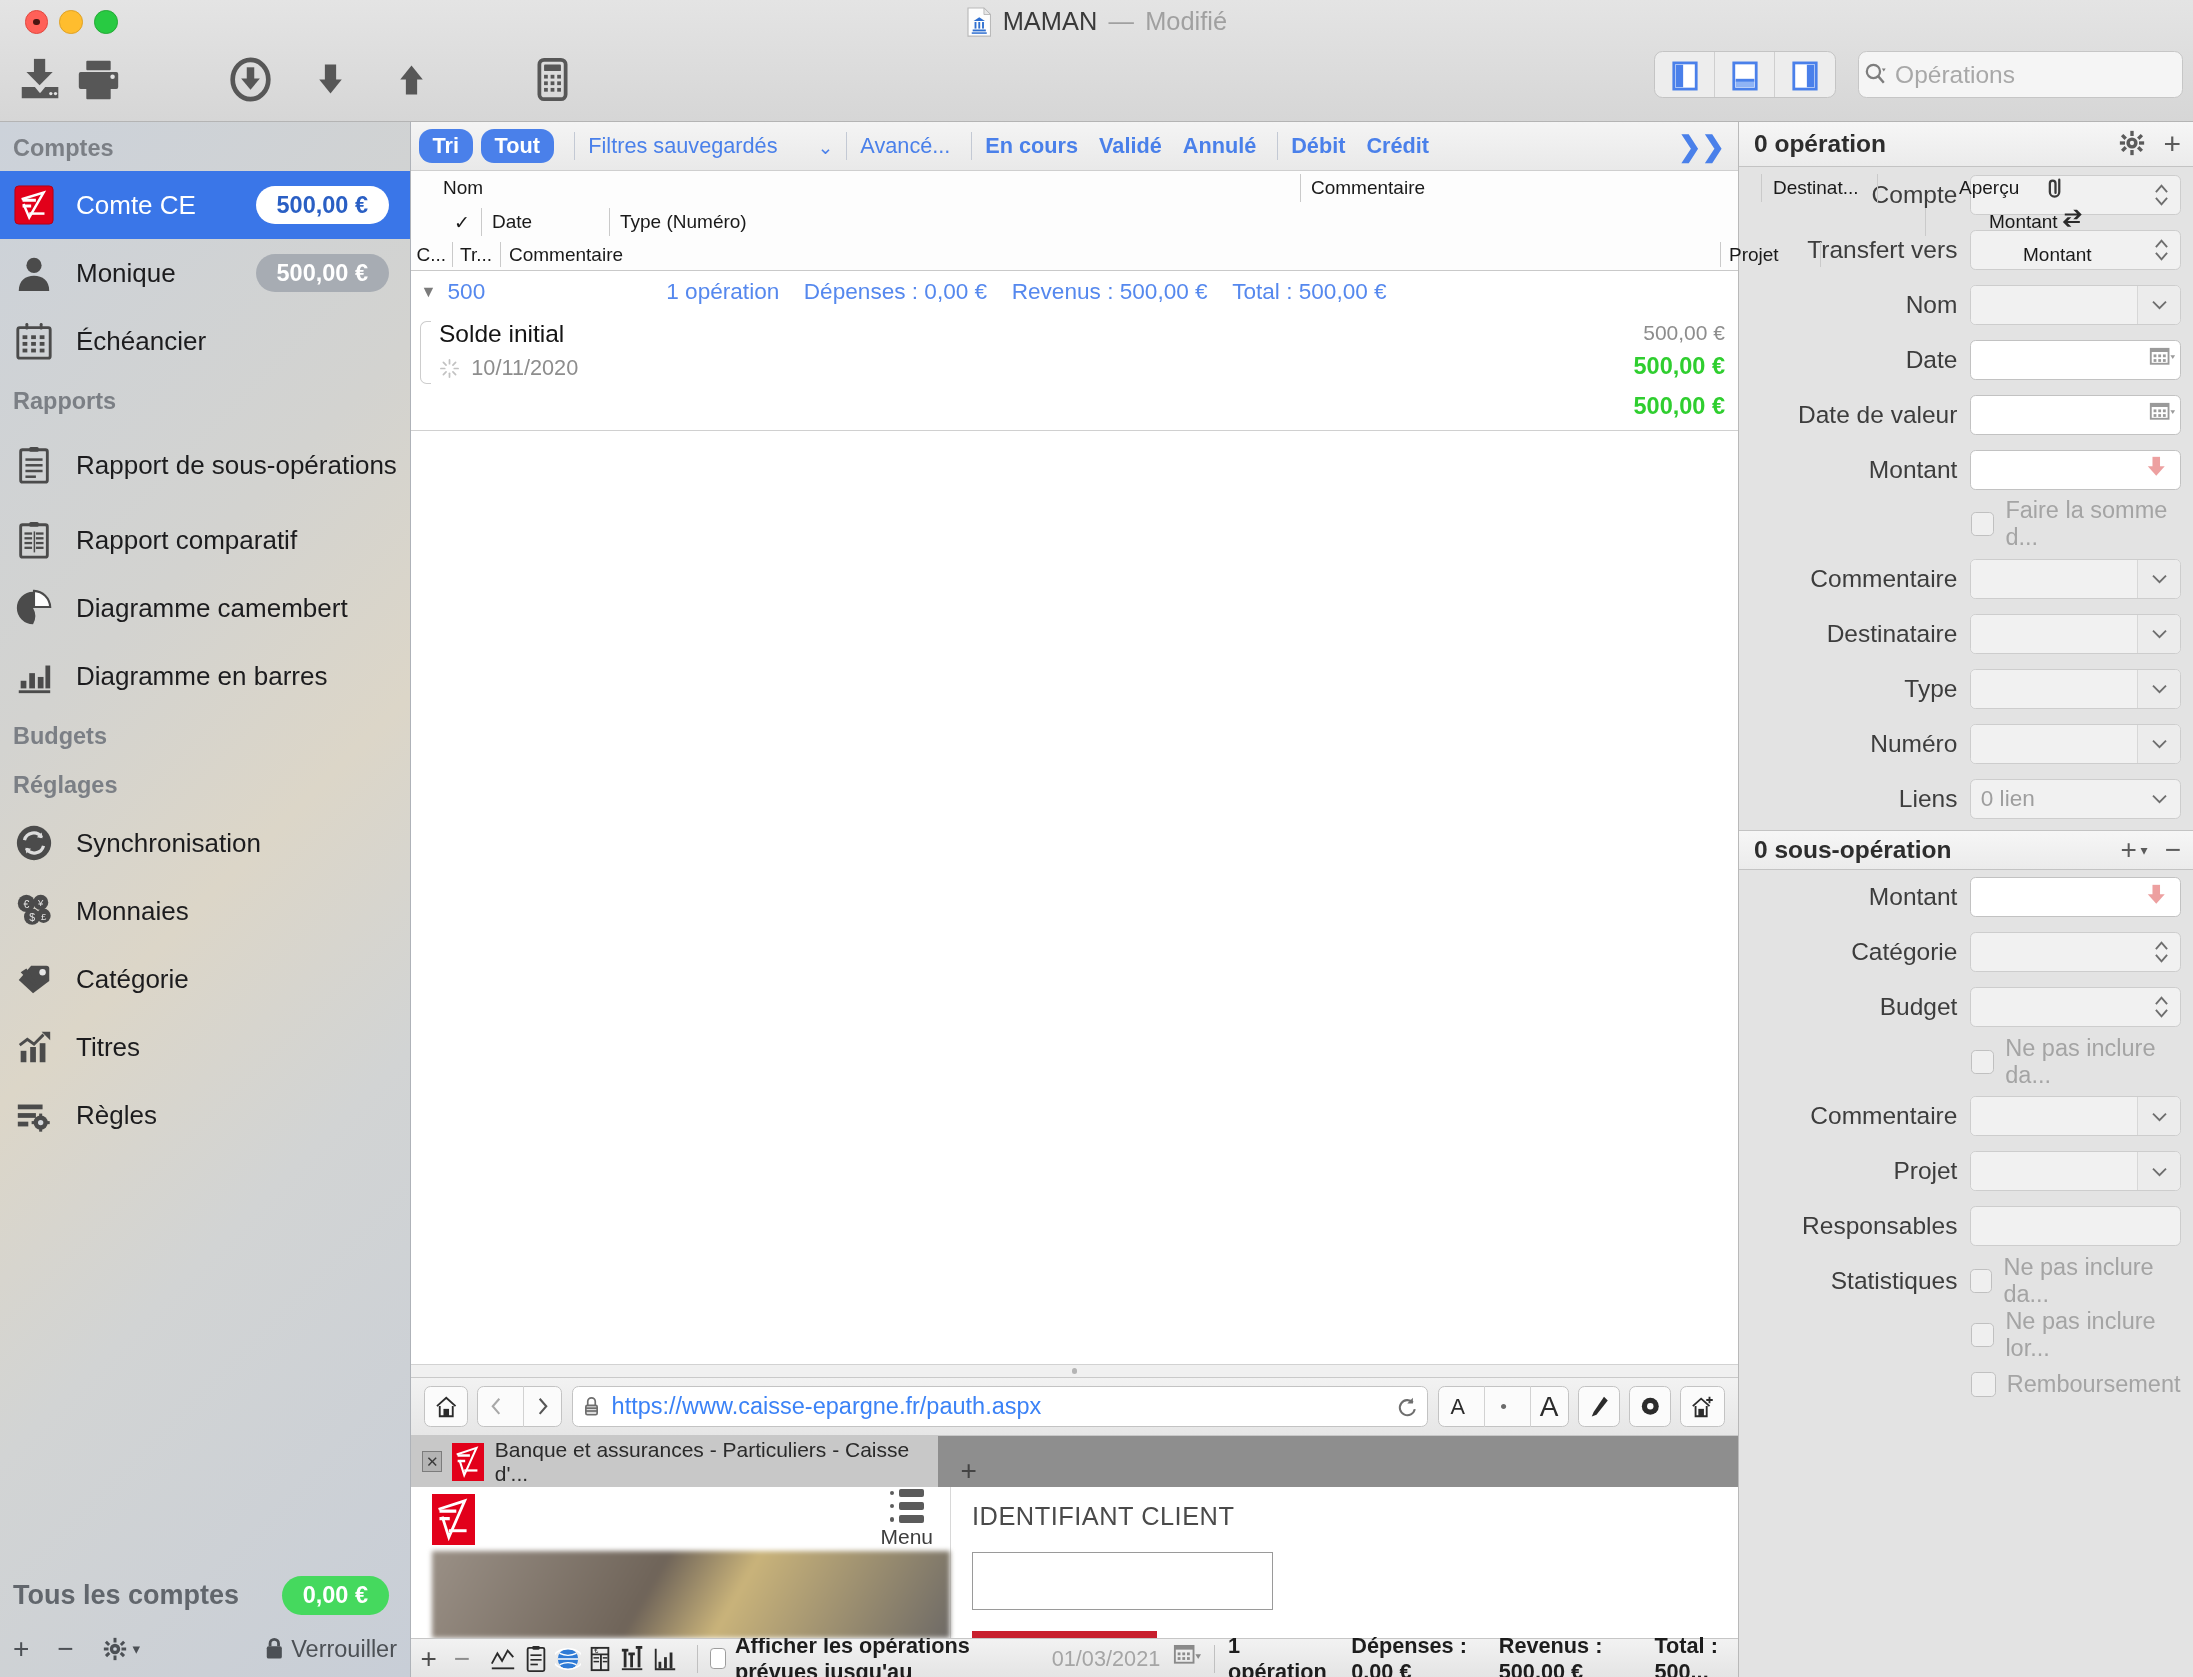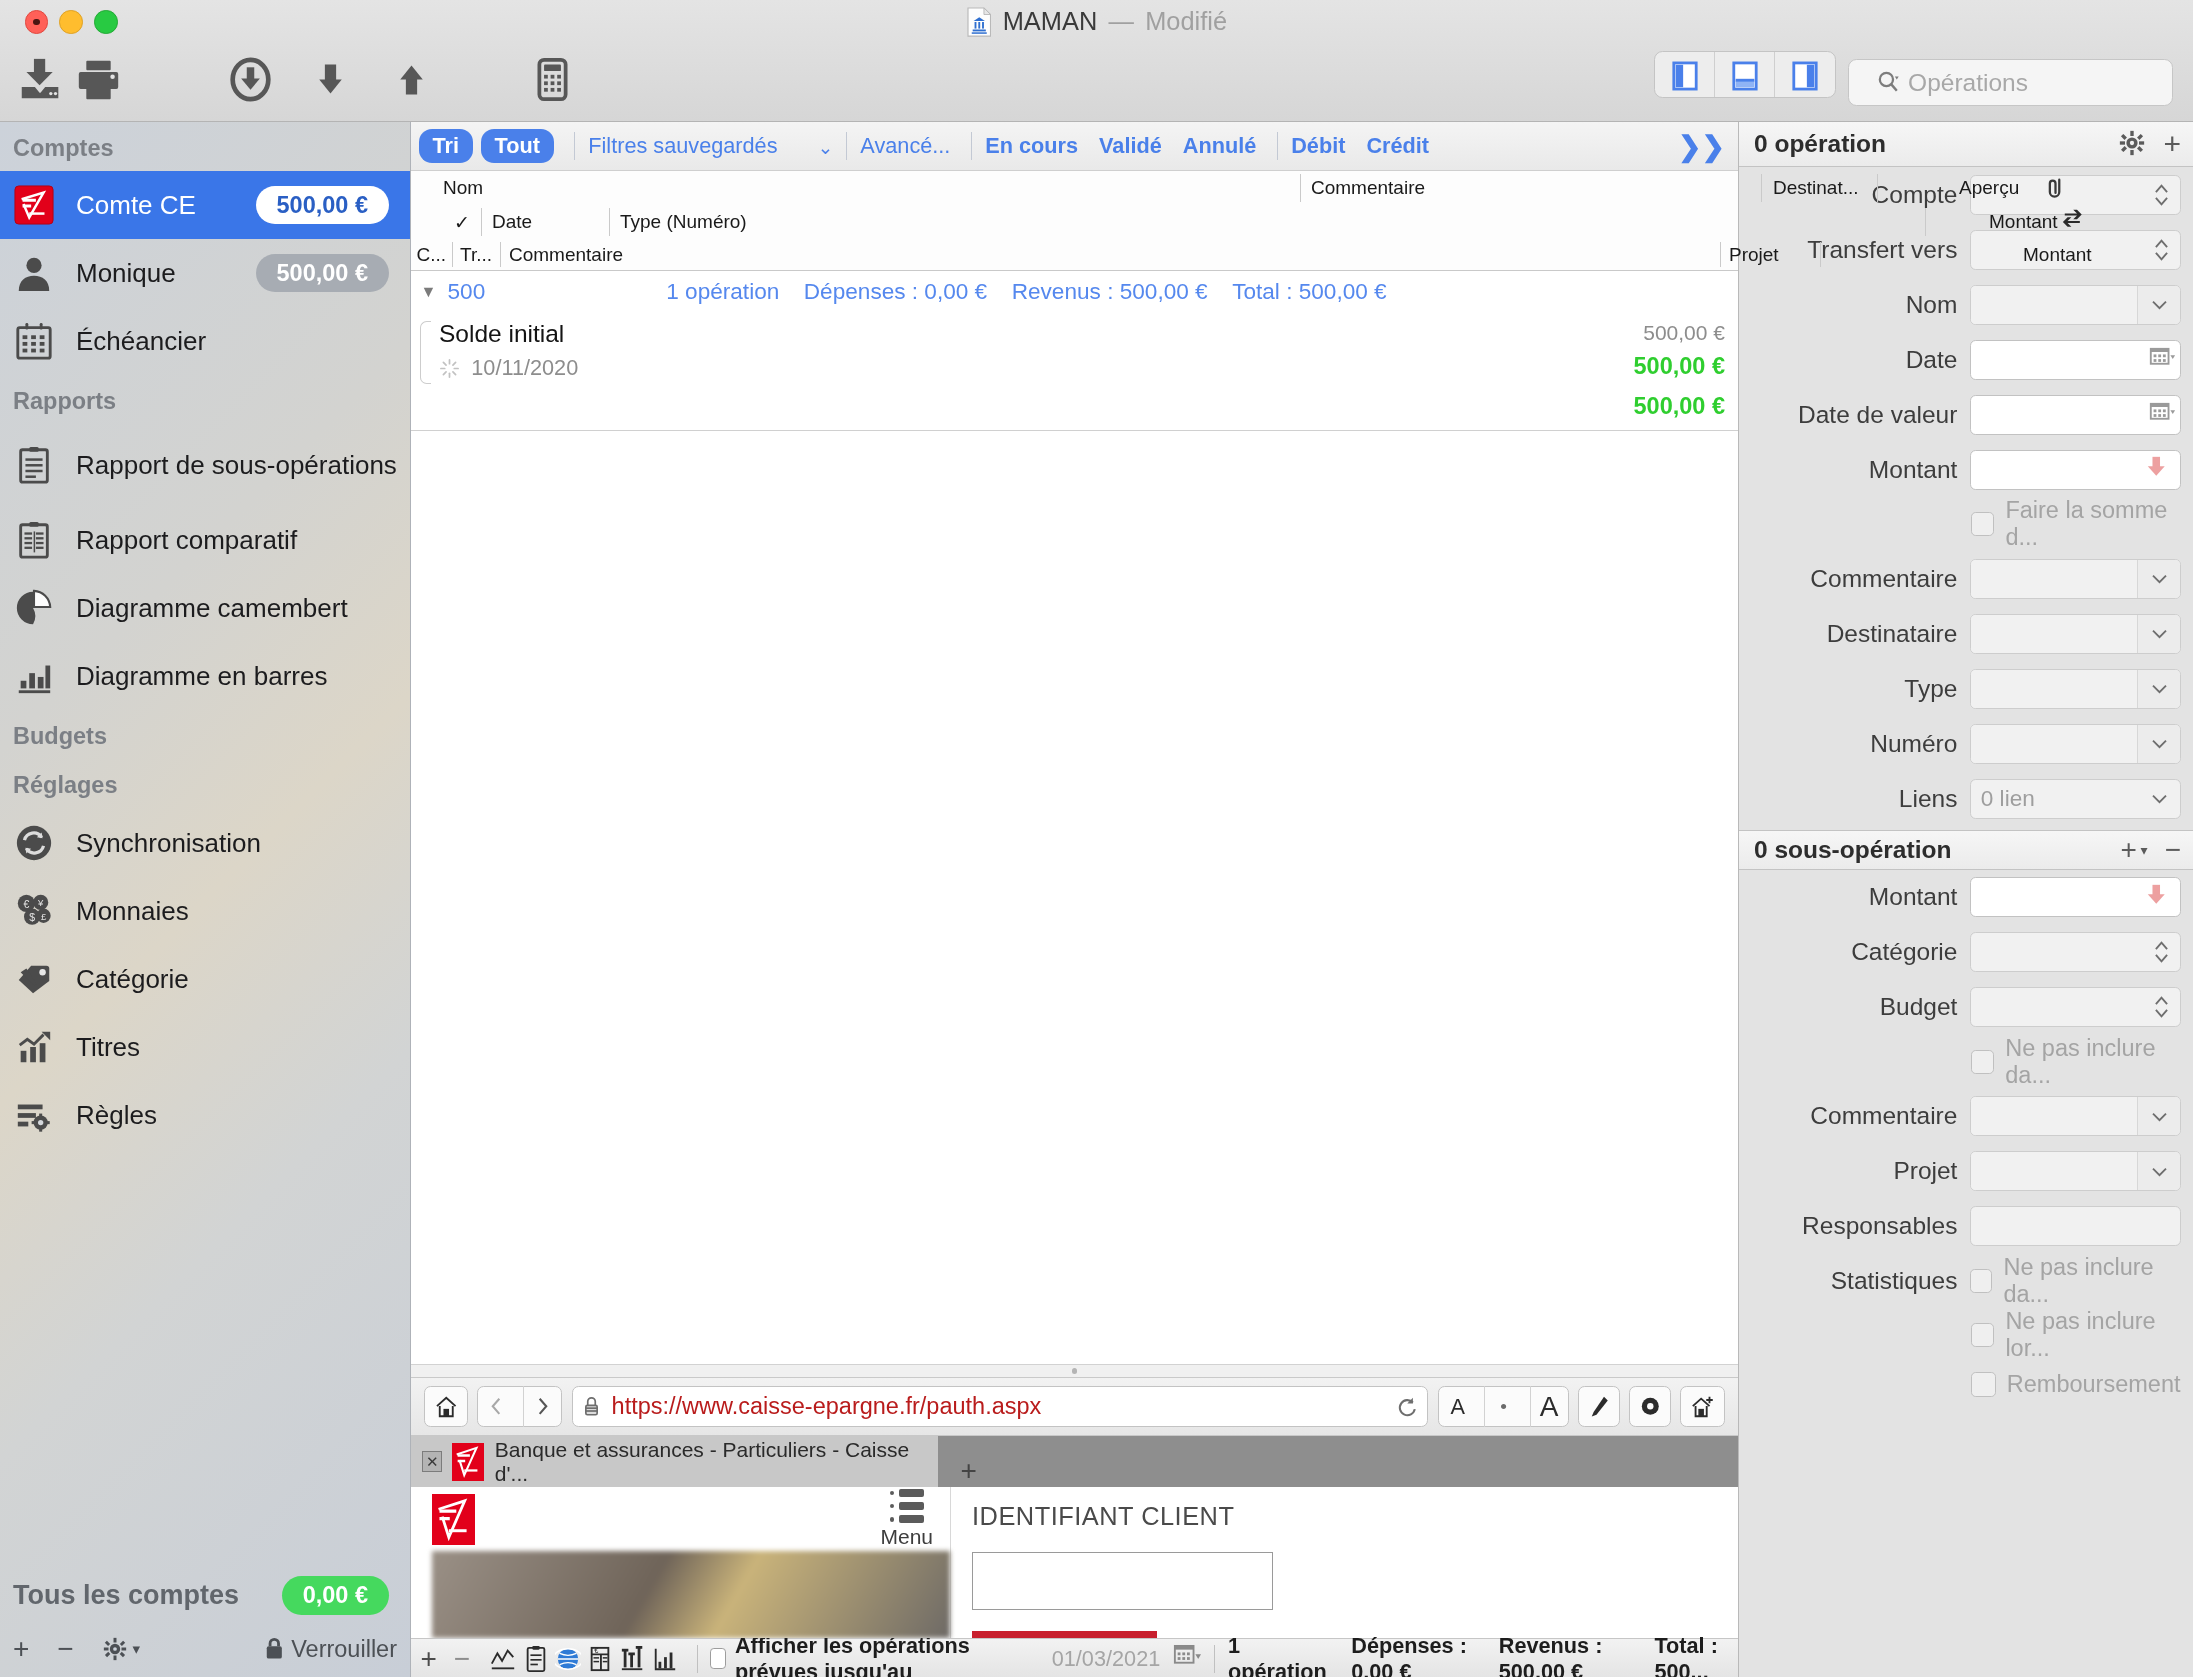--- a/index.html
+++ b/index.html
@@ -44,23 +44,23 @@
   .viewmodes {
     position: absolute; right: 358px; top: 51px;
     display: flex; background: #ededed; border-radius: 8.5px;
     border: 0.9px solid #c4c4c4; overflow: hidden; height: 47px;
   }
   .vm { width: 60px; height: 47px; display:flex;align-items:center;justify-content:center; border-right:0.9px solid #cfcfcf; }
   .vm:last-child { border-right: none; }
   .vm svg { display:block; }
 
   .searchbox {
-    position: absolute; right: 21px; top: 51px; width: 325px; height: 47px;
+    position: absolute; right: 11px; top: 51px; width: 325px; height: 47px;
     background: #f5f5f5; border: 0.9px solid #c6c6c6; border-radius: 8.5px;
-    display: flex; align-items: center; padding: 0 28px; gap: 6.6px; margin-top: 8px;
+    display: flex; align-items: center; padding: 0 5px; gap: 6.6px;
   }
   .searchbox .ph { color: #a8a8a8; font-size: 24.5px; }
 
   
   .body { flex: 1 1 auto; display: flex; min-height: 0; }
 
   
   .sidebar {
     width: 411px; flex: 0 0 411px; position: relative;
     background: linear-gradient(135deg,#ccd2da 0%, #d3d3d0 32%, #dcd6c8 50%, #d2d4d4 68%, #c8ced7 100%);
@@ -152,21 +152,21 @@
     height: 41px; min-width: 41px; padding: 0 8.5px; background: #fbfbfb; border: 0.9px solid #c3c3c3;
     border-radius: 6.6px; display:flex;align-items:center;justify-content:center; gap: 7.5px;
   }
   .bbtn.group { padding: 0; }
   .bseg { width: 38px; height: 41px; display:flex;align-items:center;justify-content:center; }
   .bseg + .bseg { border-left: 0.9px solid #d2d2d2; }
   .urlbar {
     flex: 1 1 auto; height: 41px; background: #fff; border: 0.9px solid #c3c3c3; border-radius: 6.6px;
     display: flex; align-items: center; padding: 0 9.4px; gap: 10.4px;
   }
-  .urltext { flex: 1 1 auto; font-size: 23.5px; color: #b91c1c; }
+  .urltext { flex: 1 1 auto; font-size: 23.5px; color: #3b82f6; }
   .btabs { height: 51px; display: flex; align-items: flex-end; background: #8e8e8e; }
   .btab {
     height: 51px; background: #c8c8c8; display: flex; align-items: center; gap: 10.4px;
     padding: 0 19px 0 11.3px; font-size: 21px; color: #2a2a2a; max-width: 527px;
   }
   .btabclose { width: 21px; height: 21px; border: 0.9px solid #7c7c7c; background:#b4b4b4; display:flex;align-items:center;justify-content:center;font-size:15px;color:#3a3a3a;}
   .ce-logo { width: 32px; height: 38px; background: #e2001a; position: relative; flex: 0 0 32px; }
   .btabplus { color: #444; font-size: 28px; padding: 0 22.6px; }
   .bcontent { height: 151px; display: flex; background: #4d7c0f; overflow: hidden; }
   .bleft { width: 539px; flex: 0 0 539px; background: #fff; position: relative; }

